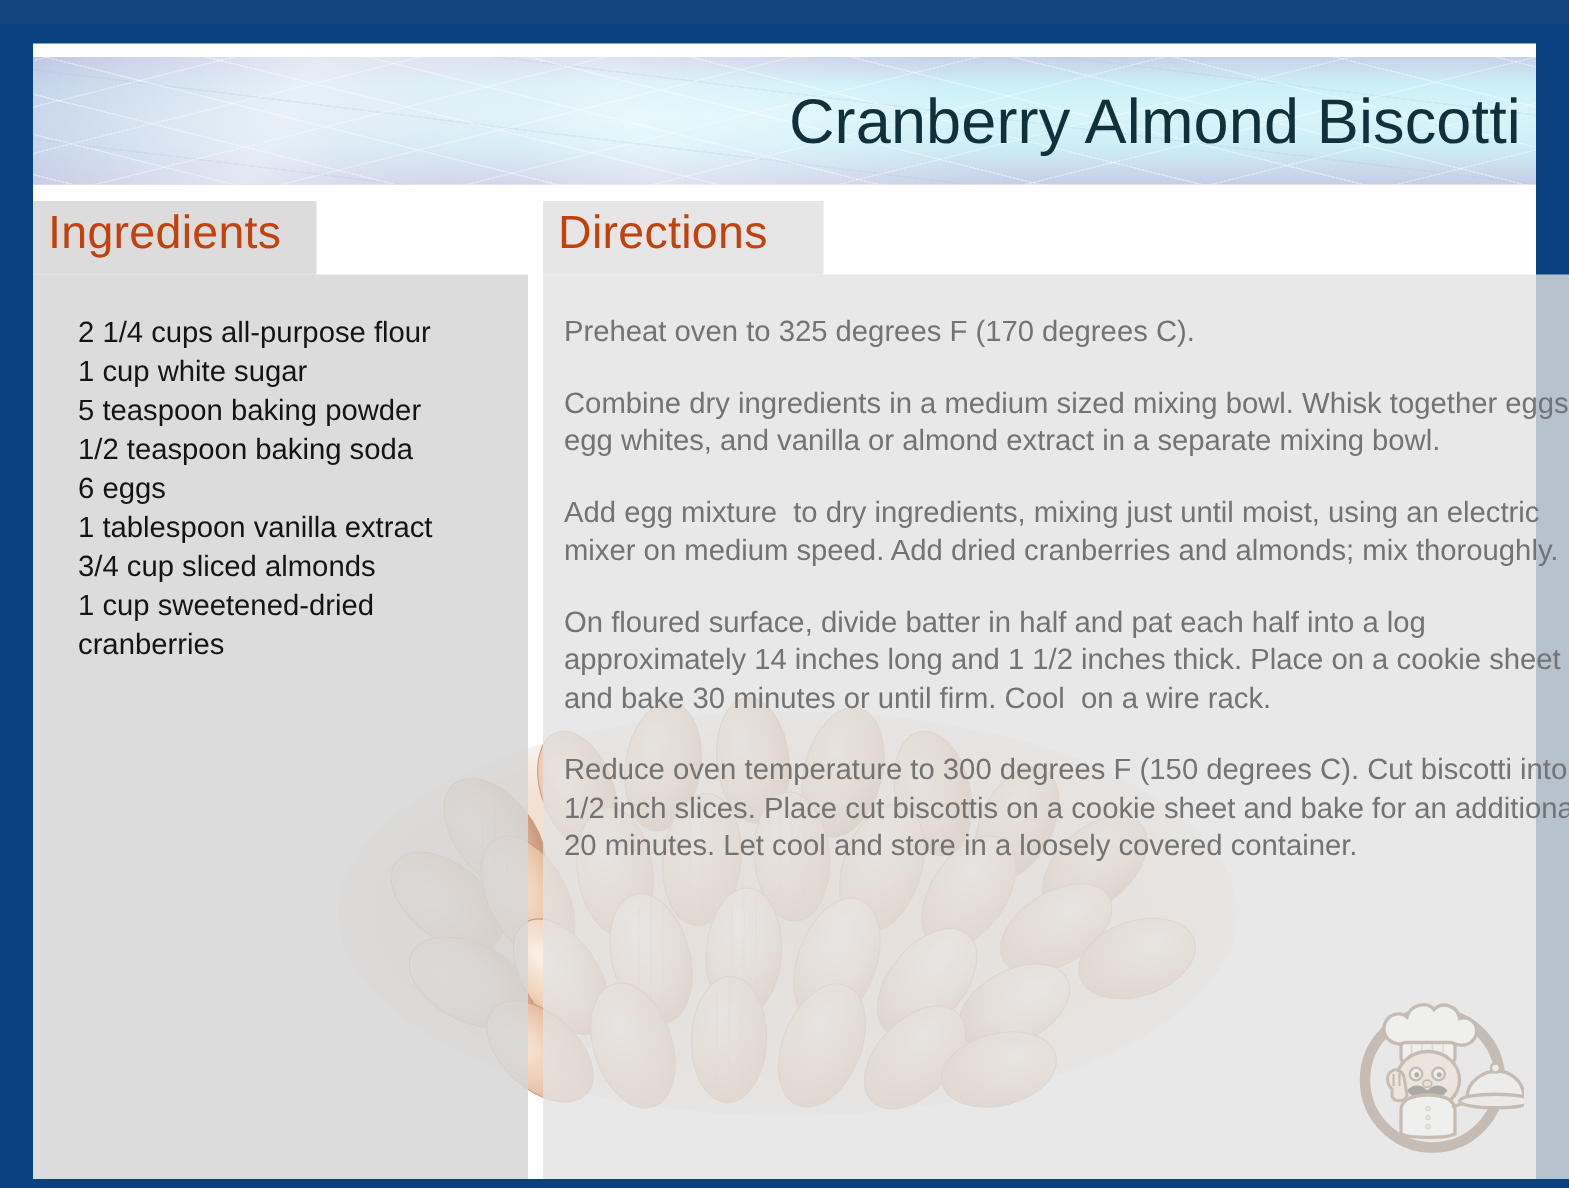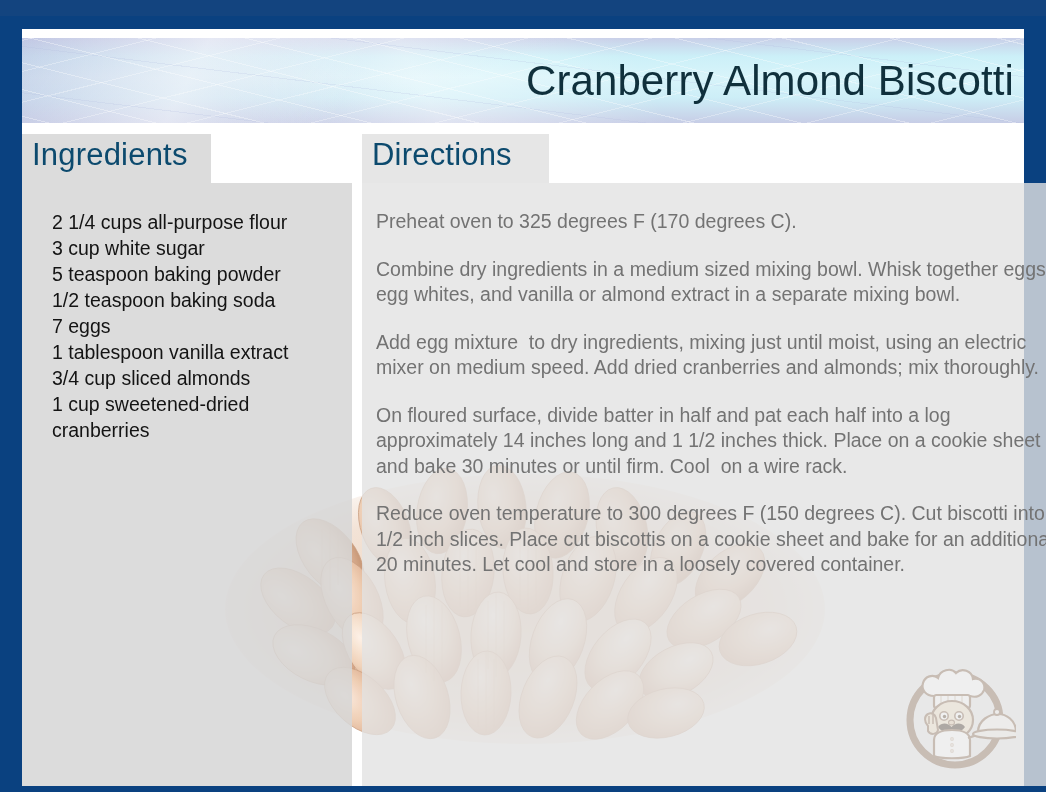--- a/index.html
+++ b/index.html
@@ -118,21 +118,21 @@
   }
   .head-bg-ing  { width: 189px; }
   .head-bg-dir  { width: 187px; }
 
   .panel-head h2 {
     position: absolute;
     left: 10px;
     top: 3px;
     font-size: 31px;
     font-weight: 400;
-    color: #0c4a6e;
+    color: #c2410c;
     letter-spacing: 0.2px;
   }
 
   .panel-body {
     position: relative;
     width: 100%;
     height: 603px;
     background: rgba(214,214,214,0.86);
     padding: 26px 14px 0 30px;
   }
@@ -265,24 +265,24 @@
     </svg>
 
     <div class="col col-ingredients">
       <div class="panel-head">
         <div class="head-bg head-bg-ing"></div>
         <h2>Ingredients</h2>
       </div>
       <div class="panel-body">
         <ul class="ingredient-list">
           <li>2 1/4 cups all-purpose flour</li>
-          <li>3 cup white sugar</li>
+          <li>1 cup white sugar</li>
           <li>5 teaspoon baking powder</li>
           <li>1/2 teaspoon baking soda</li>
-          <li>7 eggs</li>
+          <li>6 eggs</li>
           <li>1 tablespoon vanilla extract</li>
           <li>3/4 cup sliced almonds</li>
           <li>1 cup sweetened-dried cranberries</li>
         </ul>
       </div>
     </div>
 
     <div class="col col-directions">
       <div class="panel-head">
         <div class="head-bg head-bg-dir"></div>

